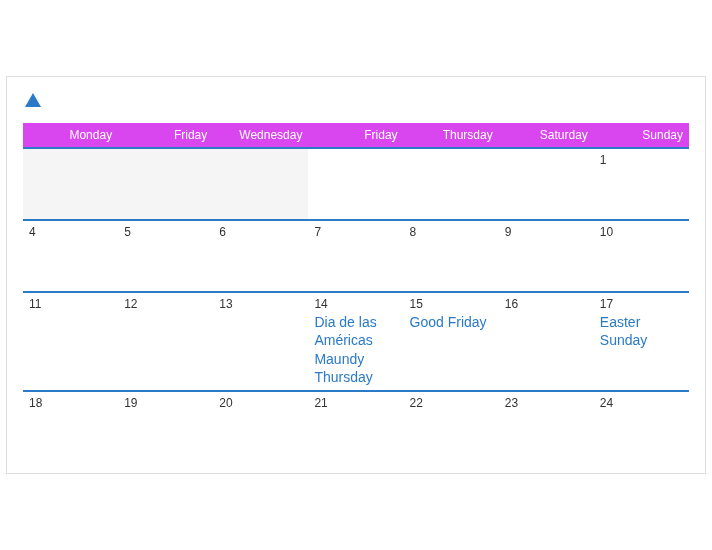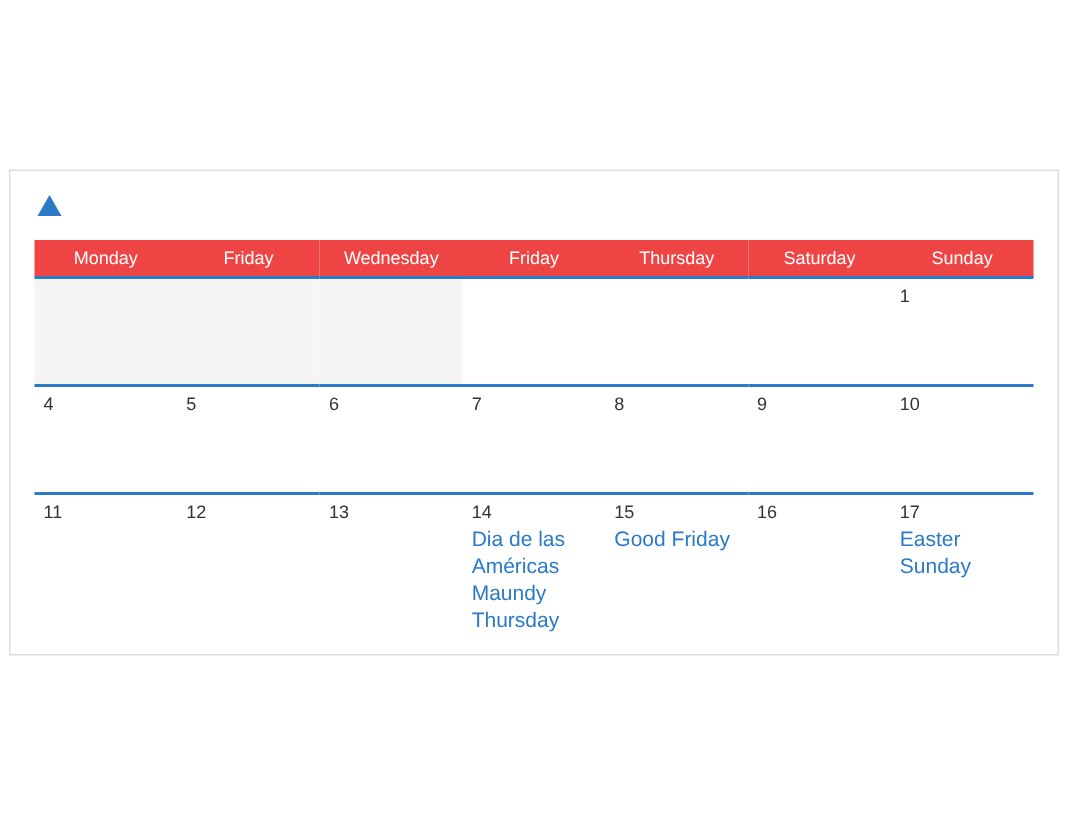--- a/index.html
+++ b/index.html
@@ -56,26 +56,26 @@
       font-size: 14px;
       color: #333;
       text-align: right;
       min-width: 80px;
     }
     .calendar-grid {
       width: 100%;
       border-collapse: collapse;
     }
     .calendar-grid th {
-      background: #ef4444;
+      background: #d946ef;
       color: #fff;
       font-size: 12px;
       font-weight: normal;
       padding: 5px 6px;
-      text-align: center;
+      text-align: right;
       border: none;
     }
     .calendar-grid td {
       border-top: 2px solid #2a7ac7;
       vertical-align: top;
       padding: 4px 6px;
       width: calc(100% / 7);
       height: 72px;
       font-size: 12px;
       color: #333;
@@ -196,15 +196,38 @@
             <span class="holiday">Good Friday</span>
           </td>
           <td>
             <span class="day-number">16</span>
           </td>
           <td>
             <span class="day-number">17</span>
             <span class="holiday">Easter Sunday</span>
           </td>
         </tr>
+        <tr>
+          <td>
+            <span class="day-number">18</span>
+          </td>
+          <td>
+            <span class="day-number">19</span>
+          </td>
+          <td>
+            <span class="day-number">20</span>
+          </td>
+          <td>
+            <span class="day-number">21</span>
+          </td>
+          <td>
+            <span class="day-number">22</span>
+          </td>
+          <td>
+            <span class="day-number">23</span>
+          </td>
+          <td>
+            <span class="day-number">24</span>
+          </td>
+        </tr>
       </tbody>
   </table>
 </div>
 
 </body></html>

